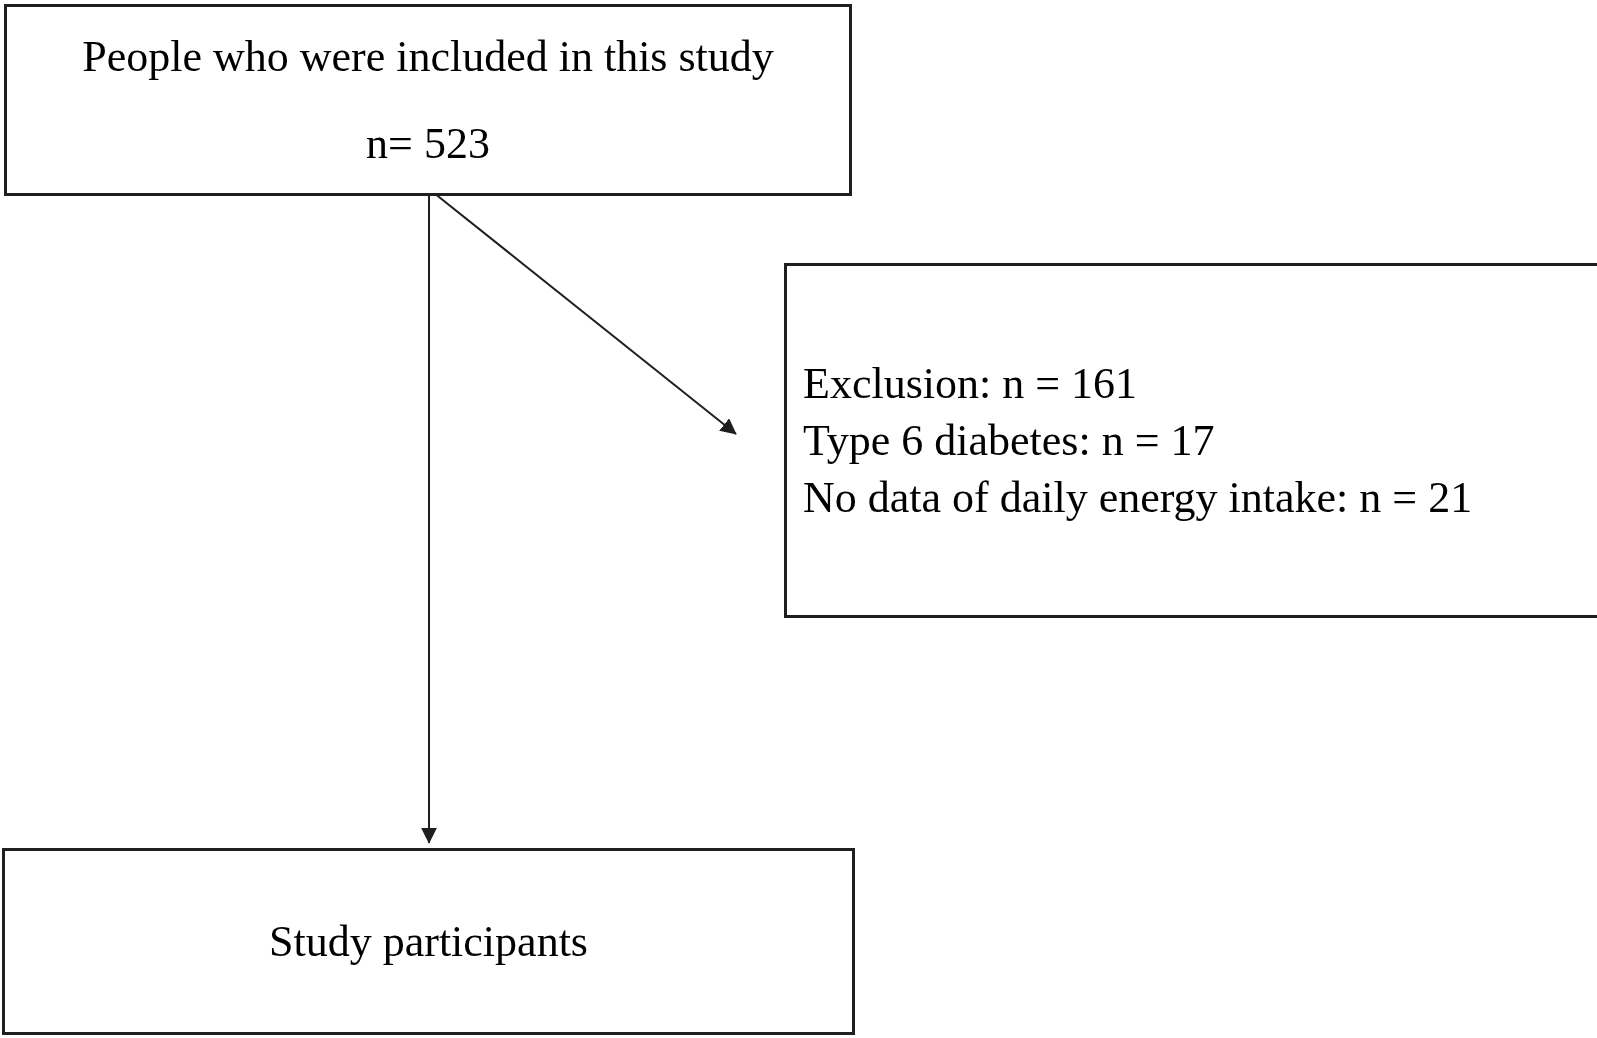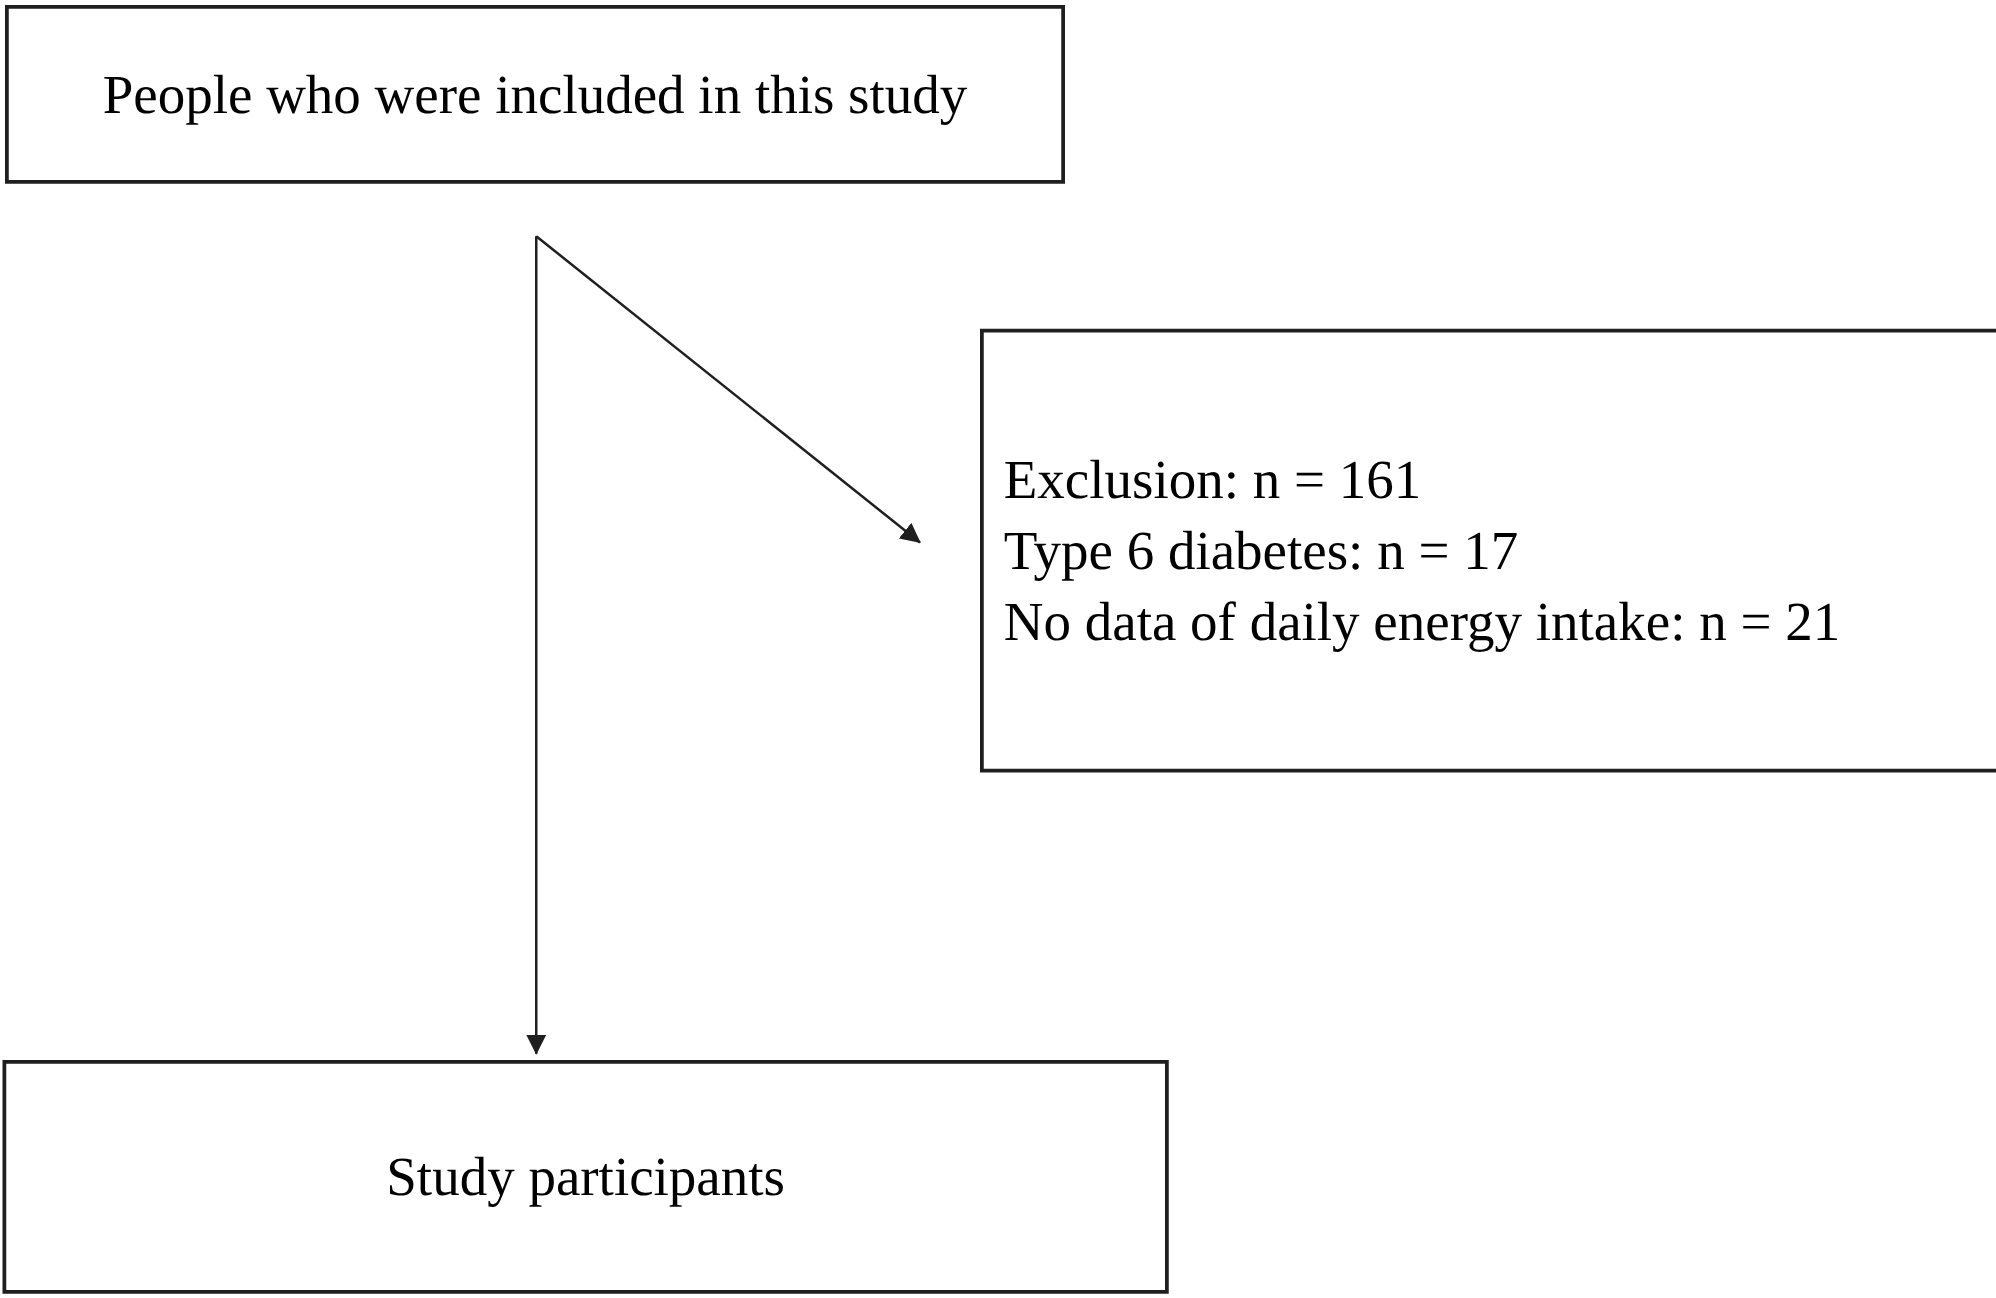--- a/index.html
+++ b/index.html
@@ -36,37 +36,37 @@
     line-height: 57px;
   }
   .box--centered {
     align-items: center;
     text-align: center;
   }
   .box--included {
     left: 4px;
     top: 4px;
     width: 848px;
-    height: 143px;
+    height: 192px;
     gap: 30px;
   }
   .box--exclusion {
     left: 784px;
     top: 263px;
     width: 852px;
     height: 355px;
     padding-left: 16px;
     padding-right: 8px;
     align-items: flex-start;
     text-align: left;
   }
   .box--participants {
     left: 2px;
     top: 848px;
-    width: 933px;
+    width: 853px;
     height: 187px;
   }
   .box-line {
     white-space: nowrap;
   }
 </style>
 </head>
 <body>
 
 <div class="canvas" style="--bg: #ffffff; --border: #1f1f1f; --text: #000000;">
@@ -76,20 +76,21 @@
       <marker id="arrowhead" viewBox="0 0 10 10" refX="9.5" refY="5" markerWidth="8" markerHeight="8" orient="auto-start-reverse">
         <path d="M 0 0 L 10 5 L 0 10 z" fill="#1f1f1f"></path>
       </marker>
     </defs>
     <line x1="429" y1="189" x2="429" y2="843" stroke="#1f1f1f" stroke-width="2" marker-end="url(#arrowhead)"></line>
     <line x1="429" y1="189" x2="736" y2="434" stroke="#1f1f1f" stroke-width="2" marker-end="url(#arrowhead)"></line>
   </svg>
 
   <div class="box box--centered box--included">
     <div class="box-line">People who were included in this study</div>
+    <div class="box-line">n= 523</div>
   </div>
 
   <div class="box box--exclusion">
     <div class="box-line">Exclusion: n = 161</div>
     <div class="box-line">Type 6 diabetes: n = 17</div>
     <div class="box-line">No data of daily energy intake: n = 21</div>
   </div>
 
   <div class="box box--centered box--participants">
     <div class="box-line">Study participants</div>

